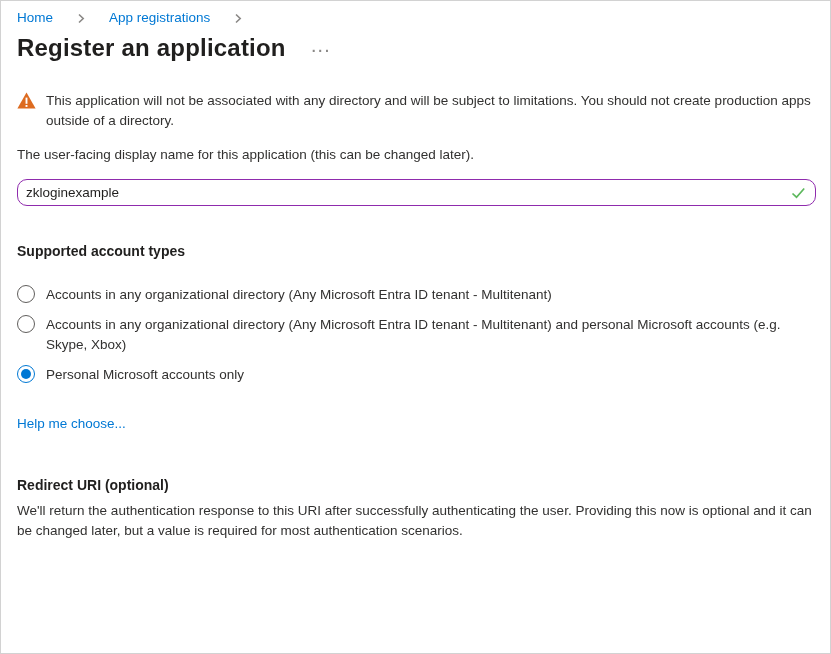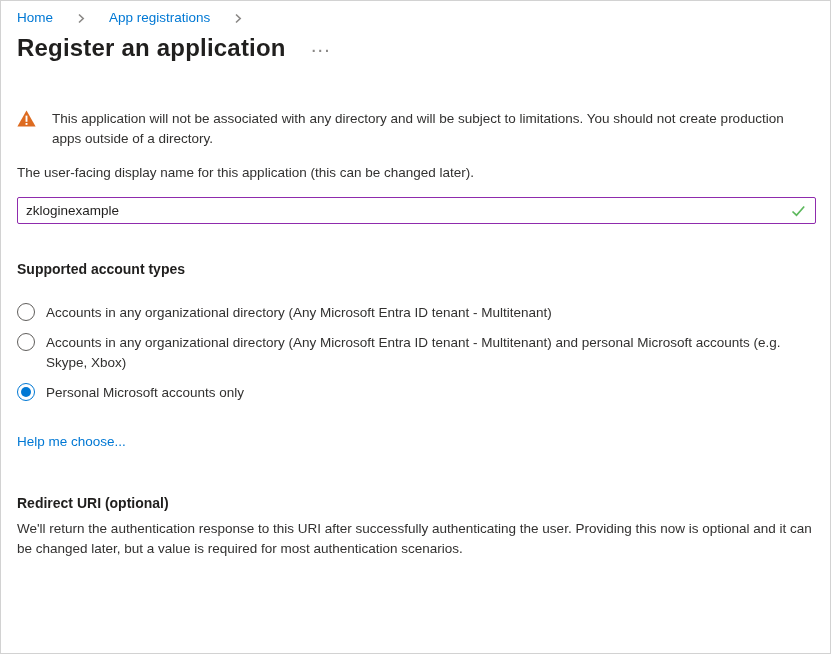--- a/index.html
+++ b/index.html
@@ -54,43 +54,43 @@
     font-weight: 700;
     letter-spacing: 2px;
     cursor: pointer;
     line-height: 1;
   }
 
   
   .warning {
     display: flex;
     align-items: flex-start;
-    gap: 16px;
-    margin-top: 47px;
+    gap: 10px;
+    margin-top: 29px;
     width: 795px;
   }
   .warning-icon { flex: 0 0 auto; margin-top: 1px; }
   .warning-text { line-height: 20px; font-size: 13.5px; }
 
   
   .field-label {
     margin-top: 23px;
     font-size: 15px;
     color: #201f1e;
   }
   .required { color: #e02b35; margin-right: 3px; }
   .field-desc { margin-top: 15px; font-size: 13.5px; line-height: 18px; }
 
   .text-field {
     position: relative;
     margin-top: 15px;
     height: 27px;
     width: 799px;
     border: 1px solid #8f2bad;
-    border-radius: 2px;
+    border-radius: 10px;
     background: #fff;
     display: flex;
     align-items: center;
   }
   .text-field input {
     border: none;
     outline: none;
     flex: 1 1 auto;
     height: 100%;
     padding: 0 8px;

